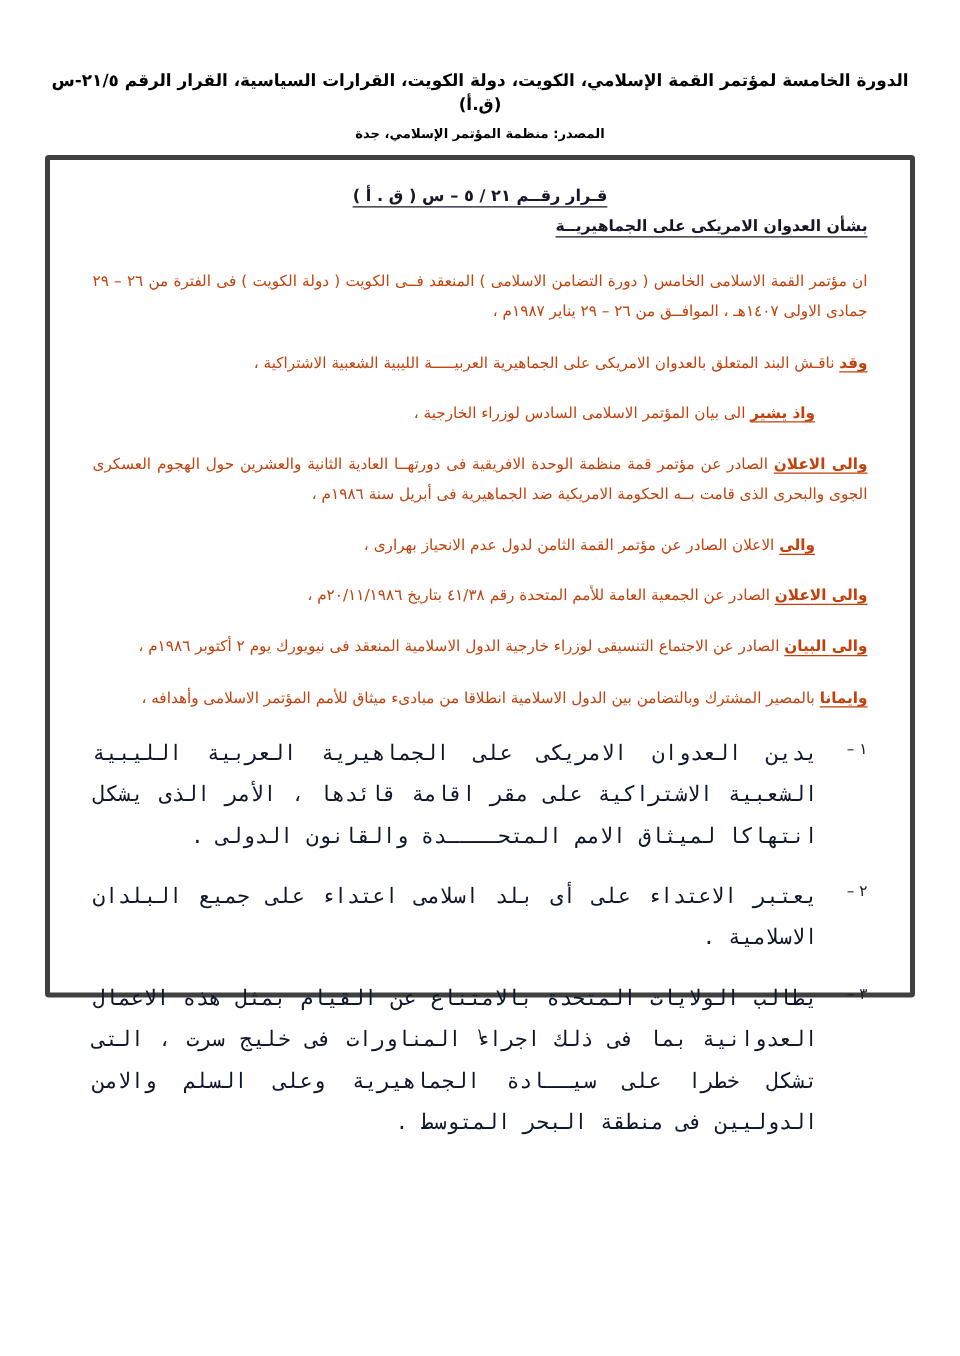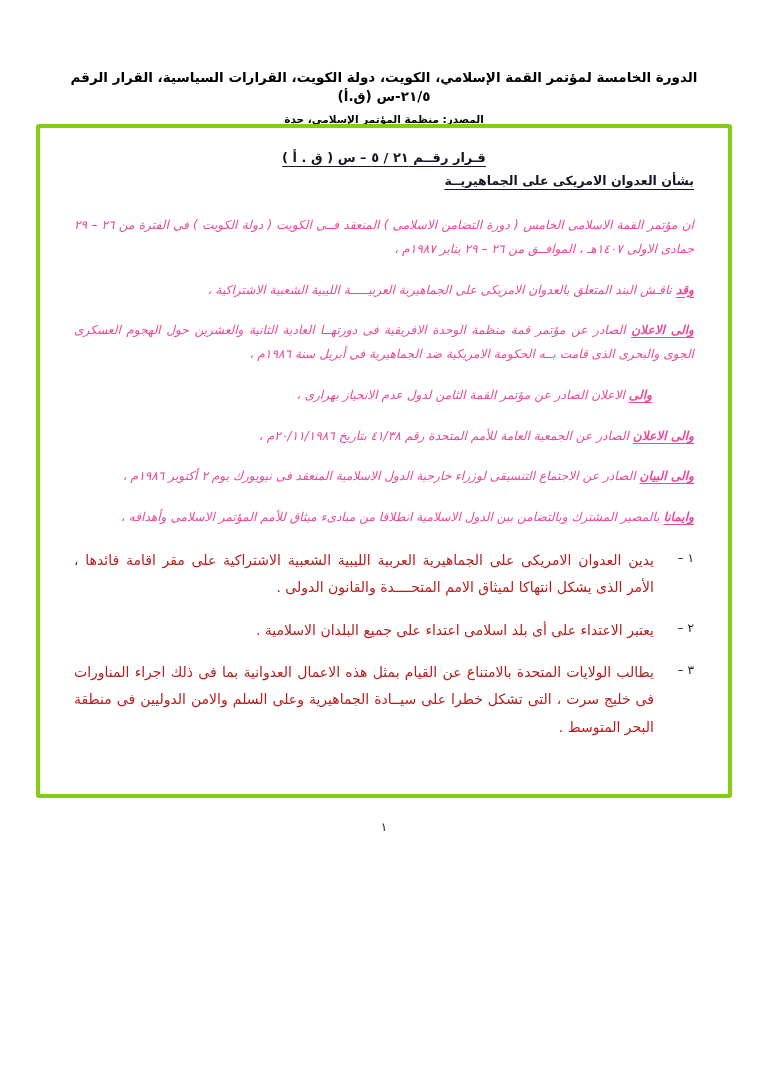--- a/index.html
+++ b/index.html
@@ -12,21 +12,21 @@
     height: 1085px;
     font-family: "DejaVu Sans", sans-serif;
     color: #111111;
     position: relative;
     overflow: hidden;
   }
   .page {
     width: 768px;
     height: 850px;
     box-sizing: border-box;
-    padding: 12px;
+    padding: 0;
     position: relative;
   }
   .header-block {
     text-align: center;
     padding-top: 56px;
   }
   .doc-header-title {
     font-family: "DejaVu Sans", sans-serif;
     font-weight: bold;
     font-size: 13.5px;
@@ -42,21 +42,21 @@
     color: #000;
     direction: rtl;
     margin-top: 7px;
   }
   .frame {
     position: absolute;
     top: 124px;
     right: 36px;
     left: 36px;
     bottom: 52px;
-    border: 4px solid #84cc16;
+    border: 4px solid #404040;
     border-radius: 3px;
     box-sizing: border-box;
     background: #fff;
   }
   .frame-inner {
     padding: 22px 34px 10px 34px;
     direction: rtl;
     text-align: right;
     font-family: "DejaVu Sans", sans-serif;
     color: #1b1b2e;
@@ -79,22 +79,21 @@
     text-underline-offset: 4px;
     color: #161628;
     margin-bottom: 26px;
   }
   .para {
     font-size: 12.2px;
     line-height: 1.95;
     margin: 0 0 17px 0;
     text-align: justify;
     text-justify: inter-word;
-    color: #ec4899;
-    font-style: italic;
+    color: #c2410c;
   }
   .para.center-ish {
     padding-right: 42px;
   }
   .lead {
     font-weight: bold;
     text-decoration: underline;
     text-underline-offset: 3px;
   }
   .numbered {
@@ -108,24 +107,25 @@
     width: 40px;
     font-size: 12.2px;
     line-height: 1.95;
     text-align: right;
     padding-left: 6px;
     box-sizing: border-box;
     color: #1a1a2c;
   }
   .num-text {
     flex: 1 1 auto;
-    font-size: 14px;
+    font-size: 17px;
     line-height: 1.95;
     text-align: justify;
-    color: #b91c1c;
+    color: #0f172a;
+    font-family: Liberation Mono, monospace;
   }
   .page-number {
     position: absolute;
     bottom: 16px;
     left: 0;
     right: 0;
     text-align: center;
     font-size: 12px;
     color: #222;
     font-family: "DejaVu Sans", sans-serif;
@@ -148,20 +148,23 @@
       <div class="res-subtitle">بشأن العدوان الامريكى على الجماهيريــة</div>
 
       <p class="para">
         <span>ان مؤتمر القمة الاسلامى الخامس ( دورة التضامن الاسلامى ) المنعقد فــى الكويت ( دولة الكويت ) فى الفترة من ٢٦ – ٢٩ جمادى الاولى ١٤٠٧هـ ، الموافــق من ٢٦ – ٢٩  يناير ١٩٨٧م ،</span>
       </p>
 
       <p class="para">
         <span class="lead">وقد</span><span> ناقـش البند المتعلق بالعدوان الامريكى على الجماهيرية العربيـــــة الليبية الشعبية الاشتراكية ،</span>
       </p>
 
+      <p class="para center-ish">
+        <span class="lead">واذ يشير</span><span> الى بيان المؤتمر الاسلامى السادس لوزراء الخارجية ،</span>
+      </p>
 
       <p class="para">
         <span class="lead">والى الاعلان</span><span> الصادر عن مؤتمر قمة منظمة الوحدة الافريقية فى دورتهــا العادية الثانية والعشرين حول الهجوم العسكرى الجوى والبحرى الذى قامت بــه الحكومة الامريكية ضد الجماهيرية فى أبريل سنة ١٩٨٦م ،</span>
       </p>
 
       <p class="para center-ish">
         <span class="lead">والى</span><span> الاعلان الصادر عن مؤتمر القمة الثامن لدول عدم الانحياز بهرارى ،</span>
       </p>
 
       <p class="para">

